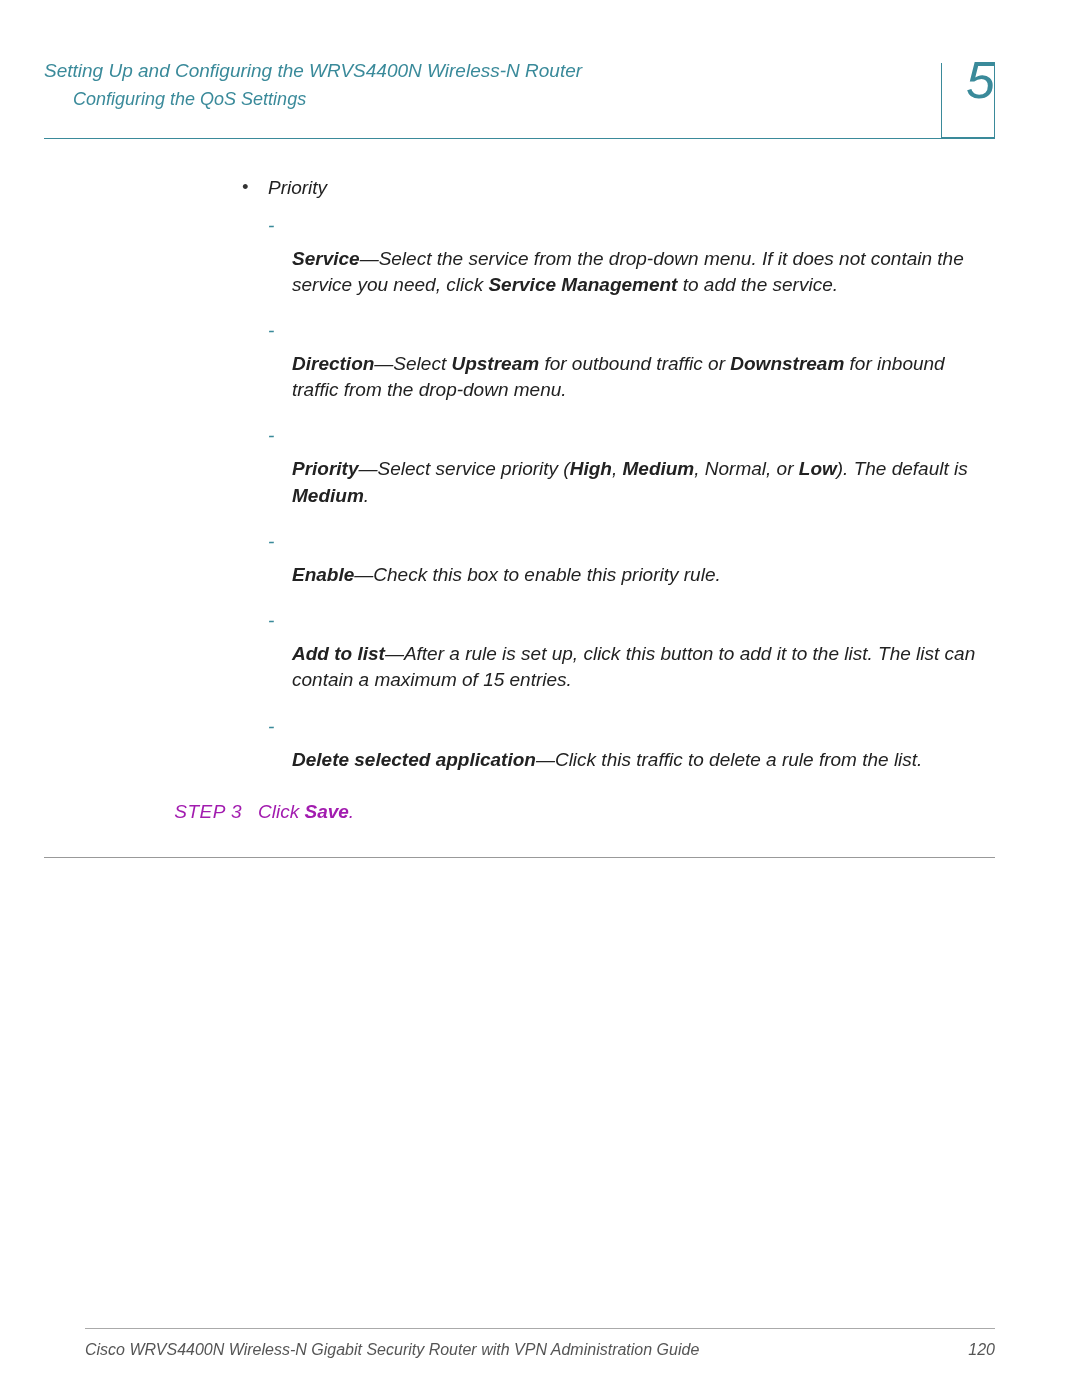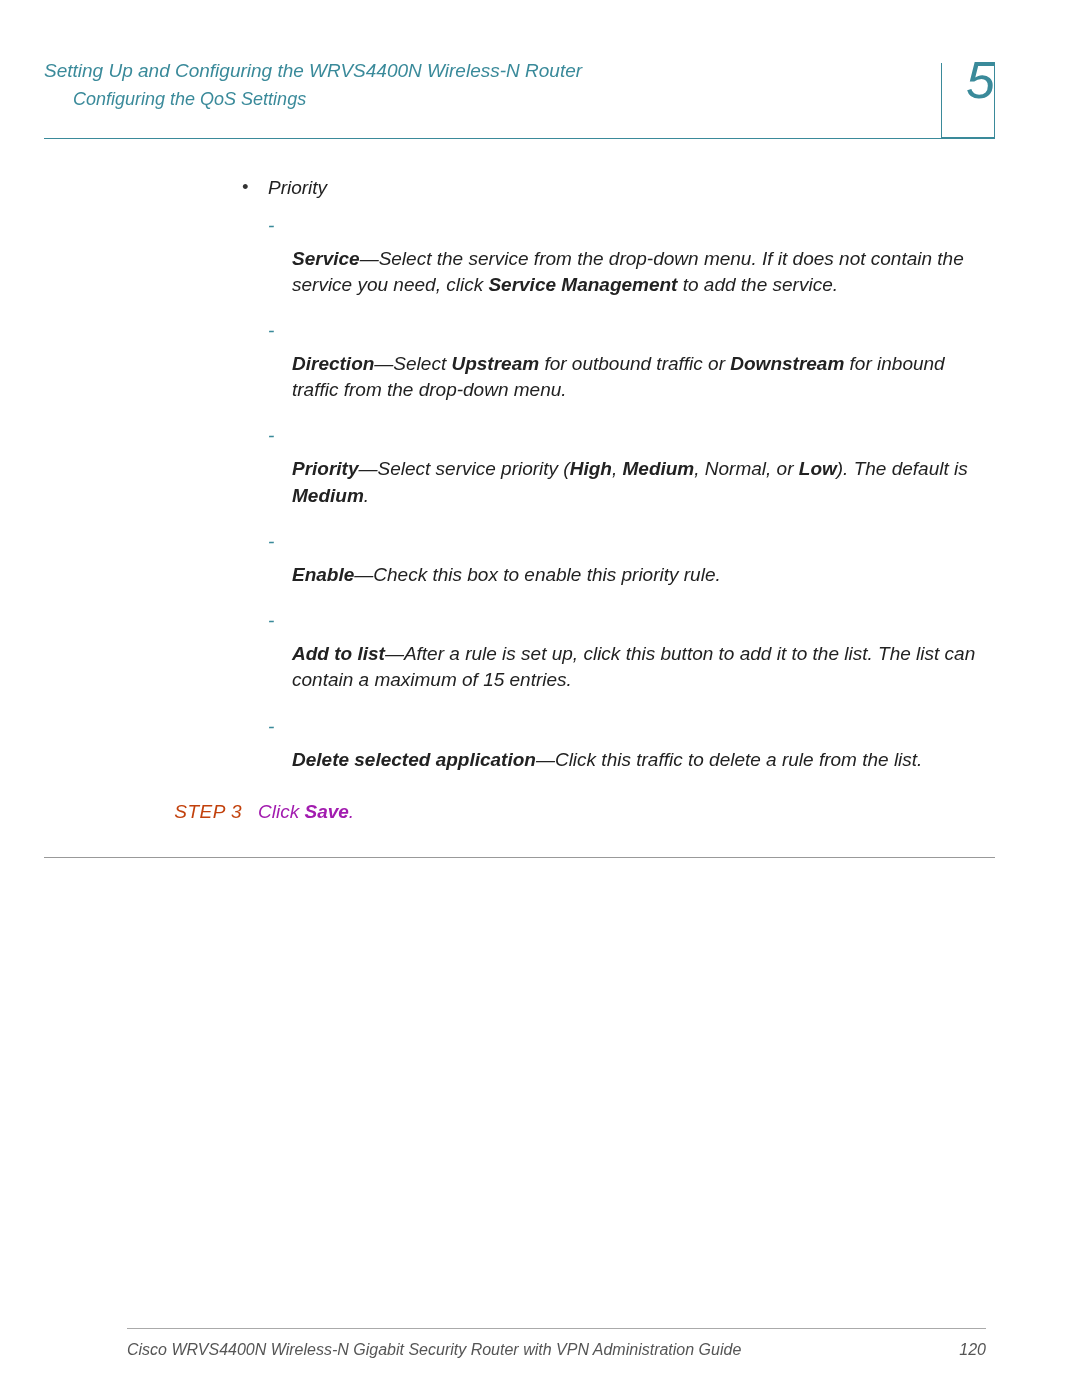--- a/index.html
+++ b/index.html
@@ -107,21 +107,21 @@
     .bold {
       font-weight: 700;
     }
     .step-row {
       display: flex;
       margin-top: 28px;
       margin-left: -70px;
       font-size: 19px;
     }
     .step-label {
-      color: #c2410c;
+      color: #a21caf;
       width: 70px;
       text-align: right;
       padding-right: 0;
       letter-spacing: 0.5px;
       flex-shrink: 0;
     }
     .step-text {
       color: #a21caf;
       padding-left: 16px;
     }
@@ -129,22 +129,21 @@
       border: none;
       border-top: 1px solid #999;
       margin-top: 34px;
       margin-left: -198px;
       width: calc(100% + 198px);
     }
     .footer {
       position: absolute;
       bottom: 38px;
       left: 85px;
-      right: 94px;
-      margin-left: 42px;
+      right: 85px;
     }
     .footer-rule {
       border: none;
       border-top: 1px solid #aaa;
       margin-bottom: 12px;
     }
     .footer-row {
       display: flex;
       justify-content: space-between;
       font-size: 16px;

